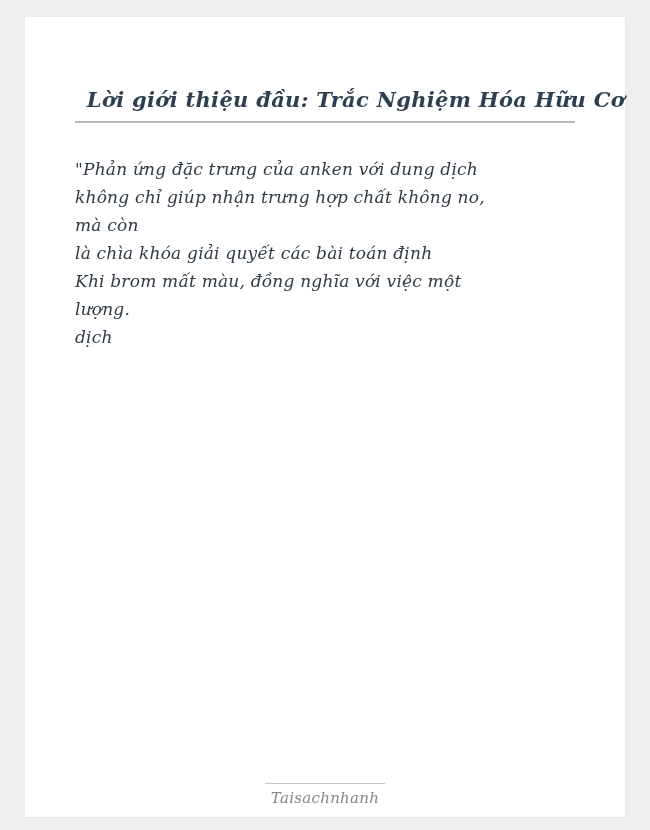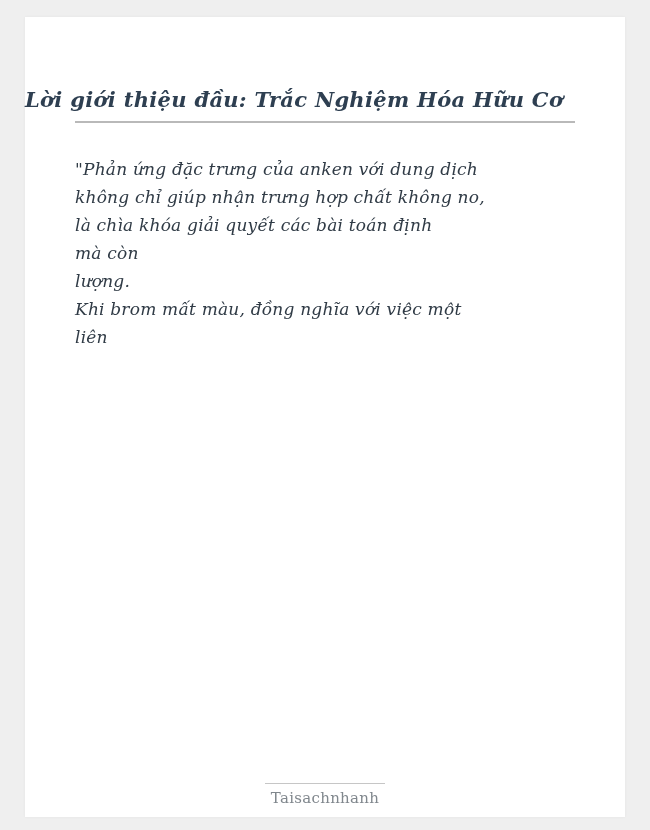--- a/index.html
+++ b/index.html
@@ -17,21 +17,21 @@
     position: relative;
     width: 600px;
     height: 800px;
     margin: 17px auto 0 auto;
     background: #ffffff;
     box-shadow: 0 0 3px rgba(0,0,0,0.05);
   }
   .title {
     margin: 0;
     padding-top: 70px;
-    text-align: left;
+    text-align: right;
     font-size: 21px;
     font-style: italic;
     font-weight: bold;
     letter-spacing: 0.3px;
     color: #2e3f51;
   }
   .title-rule {
     width: 500px;
     margin: 9px auto 0 auto;
     border: none;
@@ -57,41 +57,42 @@
     text-align: center;
   }
   .footer-rule {
     width: 120px;
     margin: 0 auto 5px auto;
     border: none;
     border-top: 1px solid #c6c6c6;
   }
   .brand {
     font-size: 15px;
+    font-style: italic;
     color: #80878d;
     letter-spacing: 0.3px;
   }
 </style>
 </head>
 <body>
 
 <div class="card">
 
   <h1 class="title">Lời giới thiệu đầu: Trắc Nghiệm Hóa Hữu Cơ</h1>
 
   <hr class="title-rule">
 
   <div class="body-text">
     <p>"Phản ứng đặc trưng của anken với dung dịch</p>
     <p>không chỉ giúp nhận trưng hợp chất không no,</p>
+    <p>mà còn</p>
     <p>là chìa khóa giải quyết các bài toán định</p>
-    <p>mà còn</p>
+    <p>Khi brom mất màu, đồng nghĩa với việc một</p>
     <p>lượng.</p>
-    <p>Khi brom mất màu, đồng nghĩa với việc một</p>
-    <p>liên</p>
+    <p>dịch</p>
   </div>
 
   <div class="footer">
     <hr class="footer-rule">
     <div class="brand">Taisachnhanh</div>
   </div>
 
 </div>
 
 </body></html>

